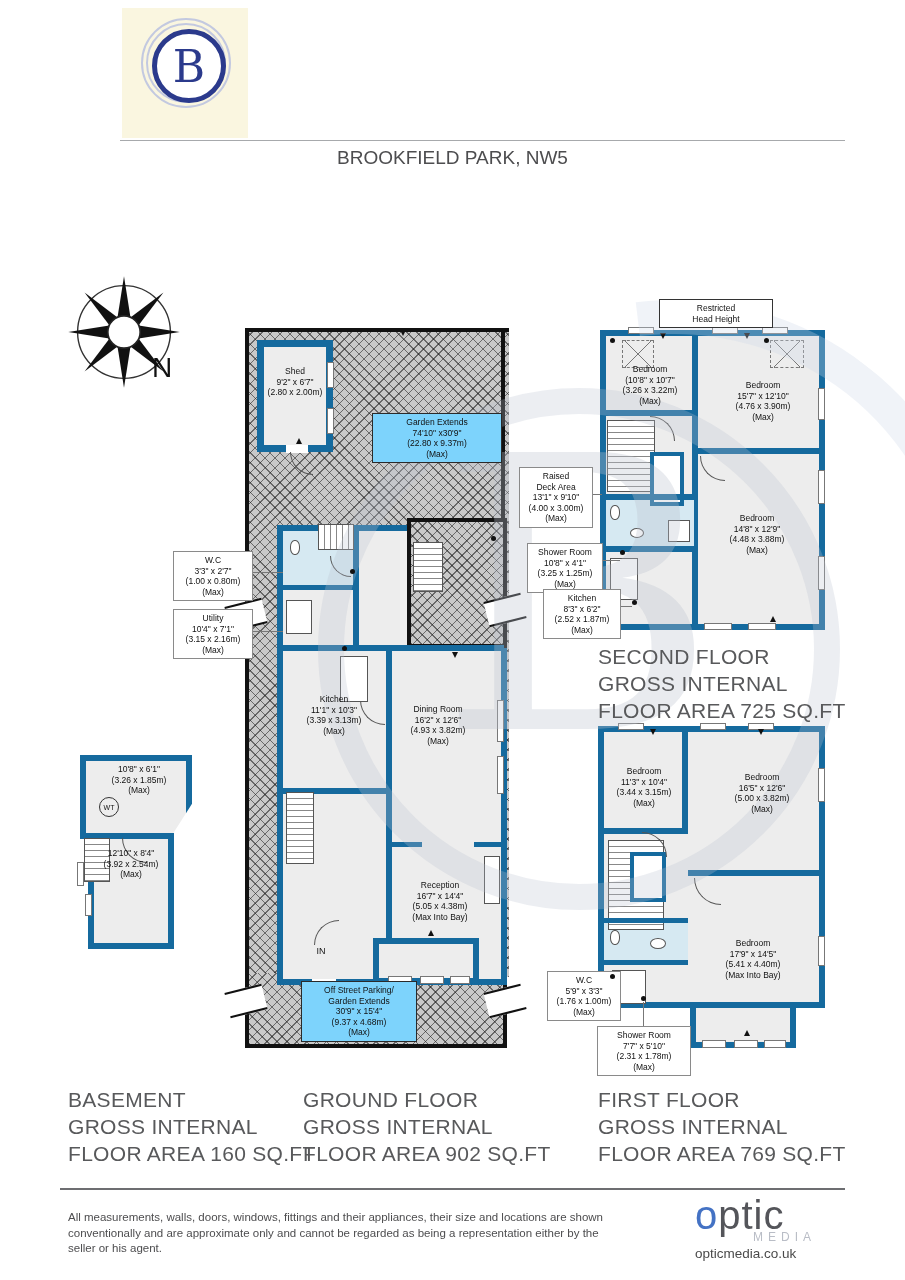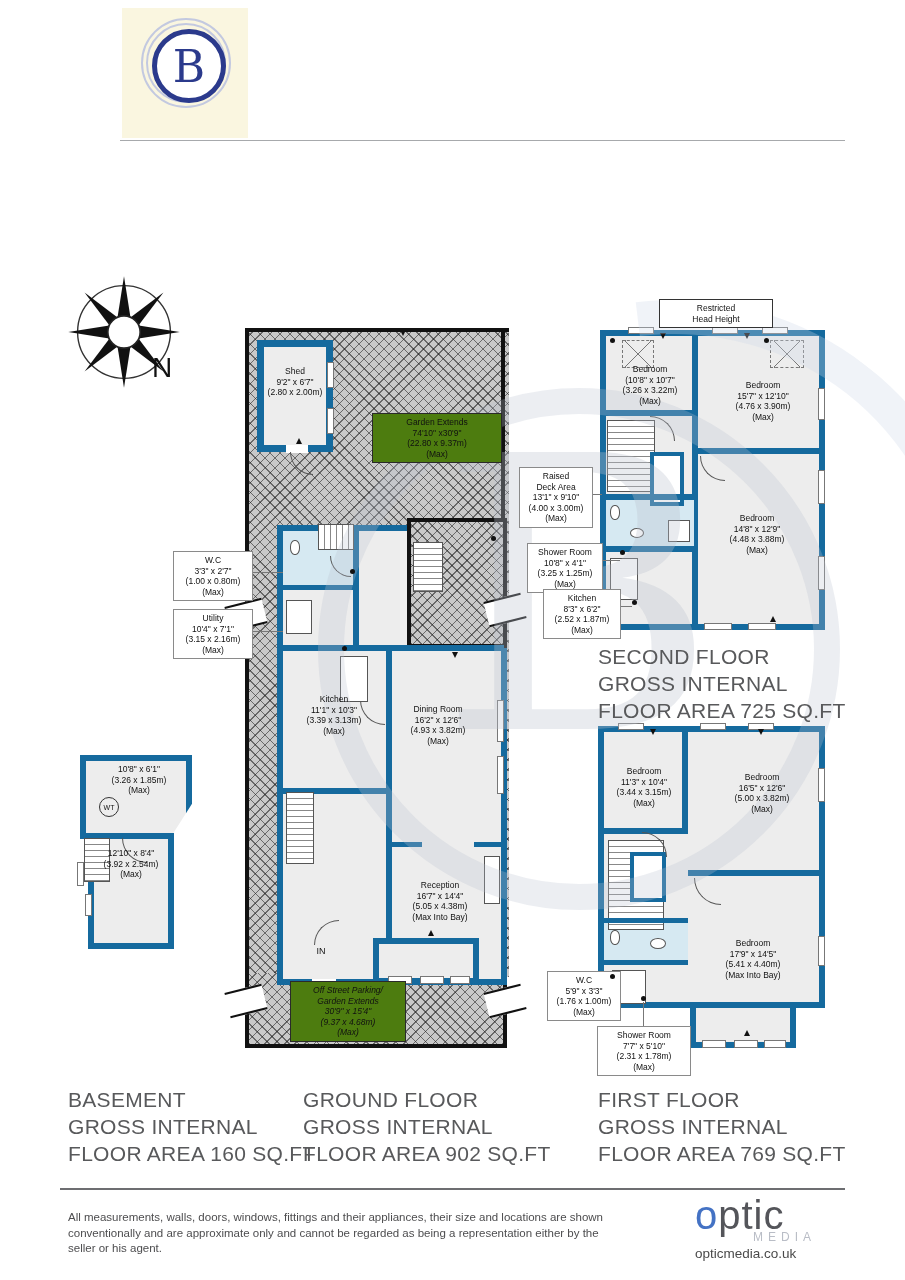--- a/index.html
+++ b/index.html
@@ -7,21 +7,21 @@
           font-family:"Liberation Sans",sans-serif;--wall:#156a9e;--fill:#ededed;--bath:#d6e9f2;}
   .abs{position:absolute;}
   .hatch{background-color:#c9c9c9;
     background-image:repeating-linear-gradient(45deg,rgba(25,25,25,.55) 0 1px,transparent 1px 7px),
                      repeating-linear-gradient(-45deg,rgba(25,25,25,.55) 0 1px,transparent 1px 7px);}
   .room{border:6px solid var(--wall);background:var(--fill);box-sizing:border-box;}
   .part{background:var(--wall);}
   .blk{background:#111;}
   .lbl{font-size:8.5px;line-height:10.5px;color:#111;text-align:center;z-index:12;}
   .lblbox{background:#fff;border:1px solid #8a8a8a;padding:3px 2px;}
-  .graybox{background:#4d7c0f;border:1px solid #2a2a2a;padding:3px 2px;}
+  .graybox{background:#7dd3fc;border:1px solid #2a2a2a;padding:3px 2px;}
   .ftitle{font-size:21px;line-height:27px;color:#58595b;letter-spacing:.3px;z-index:12;}
   .stairs{background:#fff;border:1px solid #555;box-sizing:border-box;
     background-image:repeating-linear-gradient(180deg,transparent 0 5px,#888 5px 6px);}
   .stairsh{background:#fff;border:1px solid #555;box-sizing:border-box;
     background-image:repeating-linear-gradient(90deg,transparent 0 5px,#888 5px 6px);}
   .win{background:#fff;border:1px solid #777;box-sizing:border-box;z-index:6;}
   .void{background:#fff;border:4px solid var(--wall);box-sizing:border-box;}
   .dot{width:5px;height:5px;border-radius:50%;background:#111;z-index:12;}
   .lead{background:#777;z-index:11;}
   .arc{border:1px solid #555;border-radius:0 0 0 100%;border-top:none;border-right:none;z-index:6;}
@@ -41,20 +41,21 @@
 <div id="canvas" style="--wall: #156a9e; --fill: #ededed; --bath: #d6e9f2;">
 
   <div class="abs" style="left:122px;top:8px;width:126px;height:130px;background:#faf6e0;">
     <div class="abs" style="left:19px;top:10px;width:86px;height:86px;border:2px solid #c3c9e0;border-radius:50%;"></div>
     <div class="abs" style="left:24px;top:15px;width:76px;height:76px;border:2px solid #c3c9e0;border-radius:50%;"></div>
     <div class="abs" style="left:30px;top:21px;width:64px;height:64px;border:5px solid #2b3a8c;border-radius:50%;background:#fff;display:flex;align-items:center;justify-content:center;font-family:'DejaVu Serif',serif;font-size:44px;color:#2b3a8c;">
         <span>B</span>
       </div>
   </div>
   <div class="abs" style="left:120px;top:140px;width:725px;height:1px;background:#a7a9ac;"></div>
+  <div class="abs" style="left:0;top:147px;width:905px;text-align:center;font-size:19px;color:#4d4d4f;">BROOKFIELD PARK, NW5</div>
 
   <svg class="abs" style="left:66px;top:274px;" width="116" height="116" viewBox="0 0 100 100">
     <circle cx="50" cy="50" r="40" fill="none" stroke="#333" stroke-width="1.2"></circle>
     <g fill="#111">
       <polygon points="50,2 56,40 50,50 44,40"></polygon>
       <polygon points="50,98 56,60 50,50 44,60"></polygon>
       <polygon points="2,50 40,44 50,50 40,56"></polygon>
       <polygon points="98,50 60,44 50,50 60,56"></polygon>
       <polygon points="16,16 45,38 50,50 38,45"></polygon>
       <polygon points="84,16 62,45 50,50 55,38"></polygon>
@@ -116,21 +117,21 @@
   <div class="abs win" style="left:420px;top:976px;width:24px;height:8px;z-index:5;"></div>
   <div class="abs win" style="left:450px;top:976px;width:20px;height:8px;z-index:5;"></div>
 
   <div class="abs" style="left:312px;top:979px;width:24px;height:8px;background:#fff;z-index:4;"></div>
   <div class="abs arc" style="left:314px;top:920px;width:24px;height:24px;transform:rotate(90deg);z-index:5;"></div>
   <div class="abs lbl" style="left:306px;top:946px;width:30px;font-size:9px;z-index:12;">IN</div>
 
   <div class="abs hatch" style="left:245px;top:973px;width:262px;height:75px;border-left:4px solid #111;border-right:4px solid #111;border-bottom:4px solid #111;box-sizing:border-box;z-index:1;"></div>
   <div class="abs brk" style="left:227px;top:988px;width:38px;height:22px;"></div>
   <div class="abs brk" style="left:486px;top:988px;width:38px;height:22px;"></div>
-  <div class="abs lbl graybox" style="left:290px;top:981px;width:110px;z-index:12;font-style:italic;">Off Street Parking/<br>Garden Extends<br>30'9" x 15'4"<br>(9.37 x 4.68m)<br>(Max)</div>
+  <div class="abs lbl graybox" style="left:301px;top:981px;width:110px;z-index:12;">Off Street Parking/<br>Garden Extends<br>30'9" x 15'4"<br>(9.37 x 4.68m)<br>(Max)</div>
 
   <div class="abs lbl lblbox" style="left:173px;top:551px;width:74px;z-index:12;">W.C<br>3'3" x 2'7"<br>(1.00 x 0.80m)<br>(Max)</div>
   <div class="abs lead" style="left:249px;top:572px;width:34px;height:1px;"></div>
   <div class="abs dot" style="left:350px;top:569px;"></div>
   <div class="abs lbl lblbox" style="left:173px;top:609px;width:74px;z-index:12;">Utility<br>10'4" x 7'1"<br>(3.15 x 2.16m)<br>(Max)</div>
   <div class="abs lead" style="left:249px;top:631px;width:34px;height:1px;"></div>
   <div class="abs dot" style="left:342px;top:646px;"></div>
 
   <div class="abs lbl" style="left:284px;top:694px;width:100px;">Kitchen<br>11'1" x 10'3"<br>(3.39 x 3.13m)<br>(Max)</div>
   <div class="abs lbl" style="left:383px;top:704px;width:110px;">Dining Room<br>16'2" x 12'6"<br>(4.93 x 3.82m)<br>(Max)</div>

